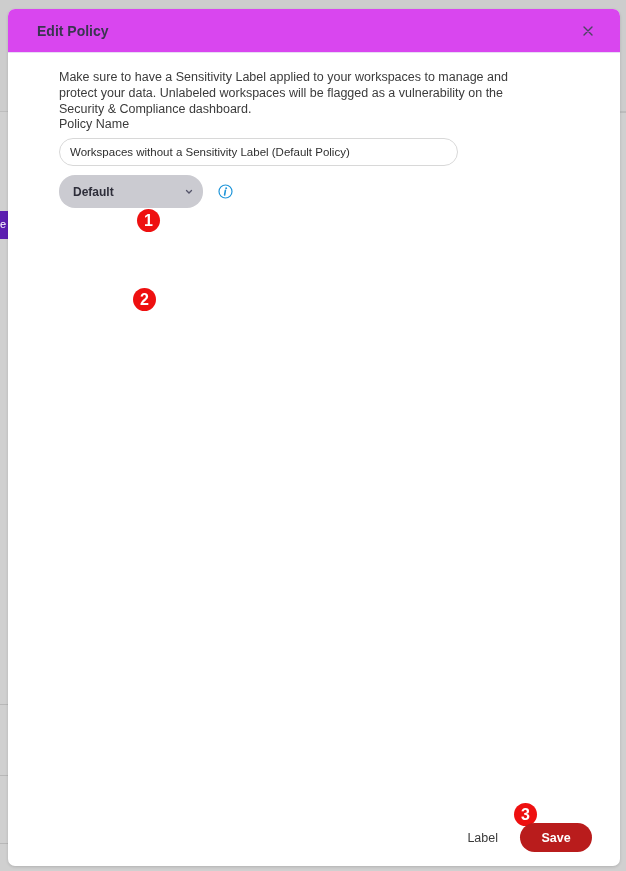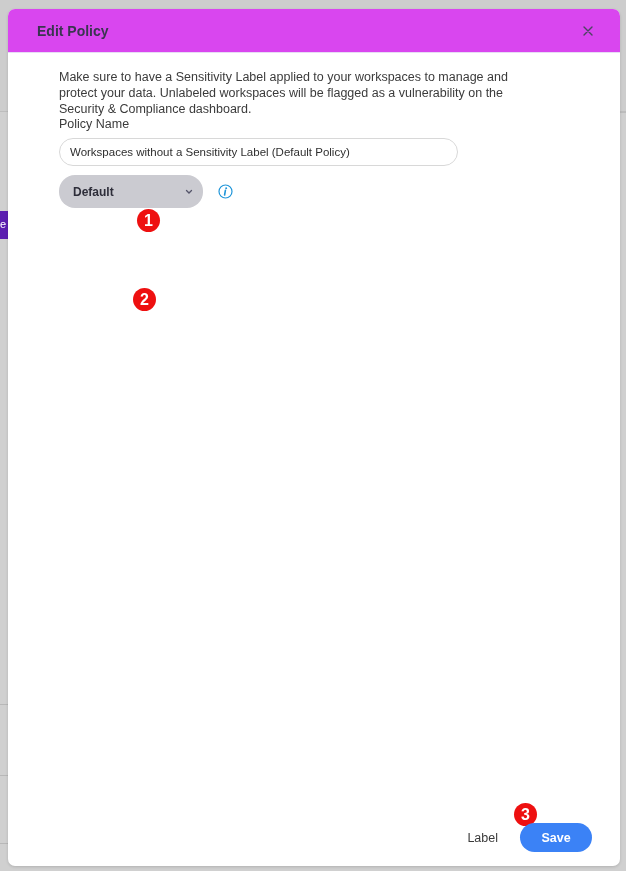--- a/index.html
+++ b/index.html
@@ -33,21 +33,21 @@
 
   .severity-row { margin-top: 9px; display: flex; align-items: center; }
   .select { width: 144px; height: 33px; border-radius: 16px; background: #cbcbd1; display: flex; align-items: center; justify-content: space-between; padding: 0 10px 0 14px; cursor: pointer; }
   .select-value { font-size: 12px; font-weight: bold; color: #2e2e3a; }
   .info-btn { margin-left: 15px; width: 15px; height: 15px; cursor: pointer; display: flex; align-items: center; justify-content: center; }
 
   .badge { position: absolute; width: 23px; height: 23px; border-radius: 50%; background: #ee1010; color: #fff; font-size: 16px; font-weight: bold; display: flex; align-items: center; justify-content: center; font-family: "Liberation Sans", sans-serif; }
 
   .footer { position: absolute; right: 28px; bottom: 14px; display: flex; align-items: center; }
   .cancel-btn { font-size: 12.5px; color: #3a3a3a; background: none; border: none; font-family: "Liberation Sans", sans-serif; margin-right: 22px; cursor: pointer; }
-  .save-btn { width: 72px; height: 29px; border-radius: 15px; background: #3b82f6; color: #fff; border: none; font-size: 12.5px; font-weight: bold; font-family: "Liberation Sans", sans-serif; cursor: pointer; }
+  .save-btn { width: 72px; height: 29px; border-radius: 15px; background: #b91c1c; color: #fff; border: none; font-size: 12.5px; font-weight: bold; font-family: "Liberation Sans", sans-serif; cursor: pointer; }
 </style>
 </head>
 <body>
 
 <div class="bg-page">
   <div class="bg-topband"></div>
   <div id="bg-frags">
       <div class="bg-frag grey" style="top: 130px;">ro</div>
       <div class="bg-frag grey" style="top: 147px;">de</div>
       <div class="bg-btn">e</div>

